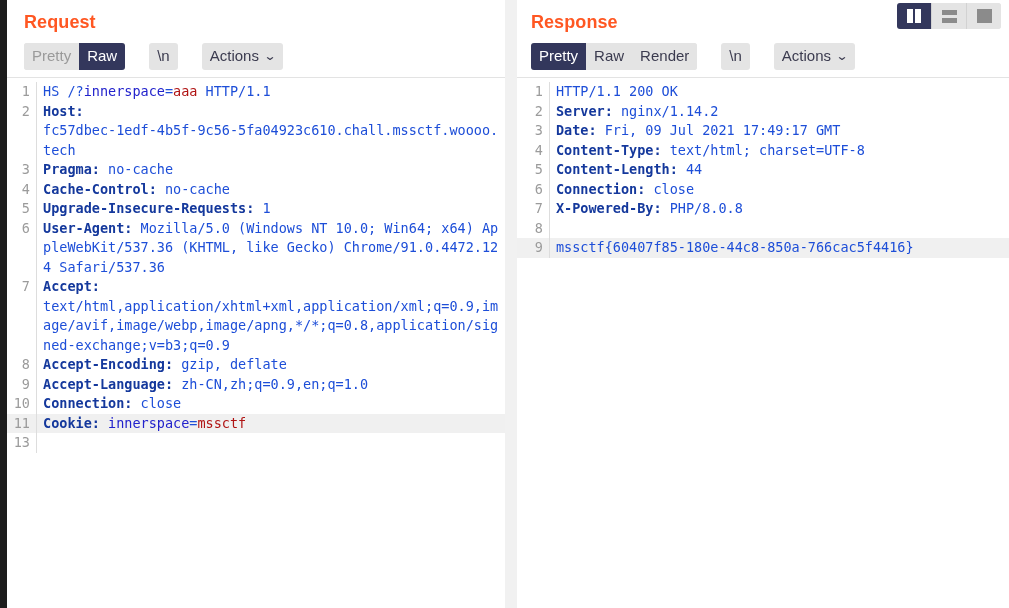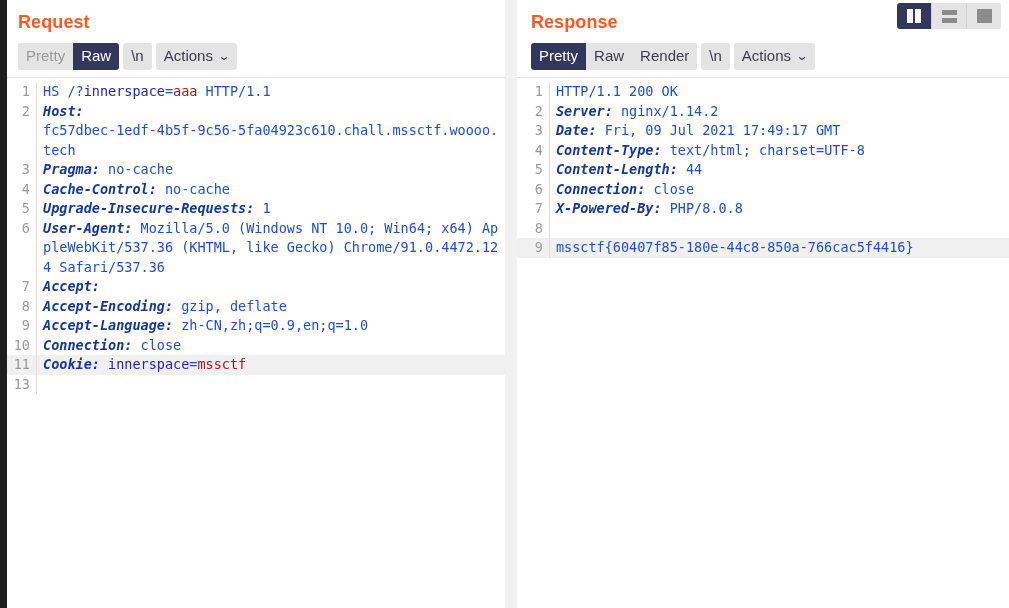--- a/index.html
+++ b/index.html
@@ -41,35 +41,35 @@
   }
   .panel-request { width: 512px; }
   .panel-gap { width: 12px; background: #f1f1f1; flex: 0 0 12px; }
   .panel-response { width: 499px; }
 
   .panel-head {
     padding: 11px 0 0 14px;
     background: #ffffff;
     flex: 0 0 auto;
   }
-  .panel-request .panel-head { padding-left: 18px; }
+  .panel-request .panel-head { padding-left: 24px; }
 
   .panel-title {
     color: #ff5722;
     font-size: 18px;
     font-weight: bold;
     letter-spacing: 0.1px;
     line-height: 22px;
     margin: 0 0 10px 0;
   }
 
   .toolbar {
     display: flex;
     align-items: center;
-    gap: 4px;
+    gap: 24px;
     margin-bottom: 7px;
   }
   .btn-group {
     display: flex;
     background: #e4e4e4;
     border-radius: 3px;
     overflow: hidden;
   }
   .tbtn {
     font-size: 15px;
@@ -174,21 +174,21 @@
   }
   .ltext {
     flex: 1 1 auto;
     padding-left: 6px;
     font-size: 13.5px;
     line-height: 19.5px;
     color: #1a1a1a;
     white-space: pre-wrap;
     word-break: break-all;
   }
-  .k  { color: #14389c; font-weight: bold; font-style: italic; }
+  .k  { color: #14389c; font-weight: bold; }
   .p  { color: #2222cc; }
   .pv { color: #b01414; }
   .plain { color: #1d4ed8; }
 </style>
 </head>
 <body>
 
 <div class="edge-strip"></div>
 
 <div class="viewmodes">
@@ -268,20 +268,25 @@
             <div class="gutter">6</div>
             <div class="sep"></div>
             <div class="ltext"><span class="k">User-Agent:</span><span class="plain"> Mozilla/5.0 (Windows NT 10.0; Win64; x64) AppleWebKit/537.36 (KHTML, like Gecko) Chrome/91.0.4472.124 Safari/537.36</span></div>
           </div>
           <div class="row">
             <div class="gutter">7</div>
             <div class="sep"></div>
             <div class="ltext"><span class="k">Accept:</span></div>
           </div>
           <div class="row">
+            <div class="gutter"></div>
+            <div class="sep"></div>
+            <div class="ltext"><span class="plain">text/html,application/xhtml+xml,application/xml;q=0.9,image/avif,image/webp,image/apng,*/*;q=0.8,application/signed-exchange;v=b3;q=0.9</span></div>
+          </div>
+          <div class="row">
             <div class="gutter">8</div>
             <div class="sep"></div>
             <div class="ltext"><span class="k">Accept-Encoding:</span><span class="plain"> gzip, deflate</span></div>
           </div>
           <div class="row">
             <div class="gutter">9</div>
             <div class="sep"></div>
             <div class="ltext"><span class="k">Accept-Language:</span><span class="plain"> zh-CN,zh;q=0.9,en;q=1.0</span></div>
           </div>
           <div class="row">

